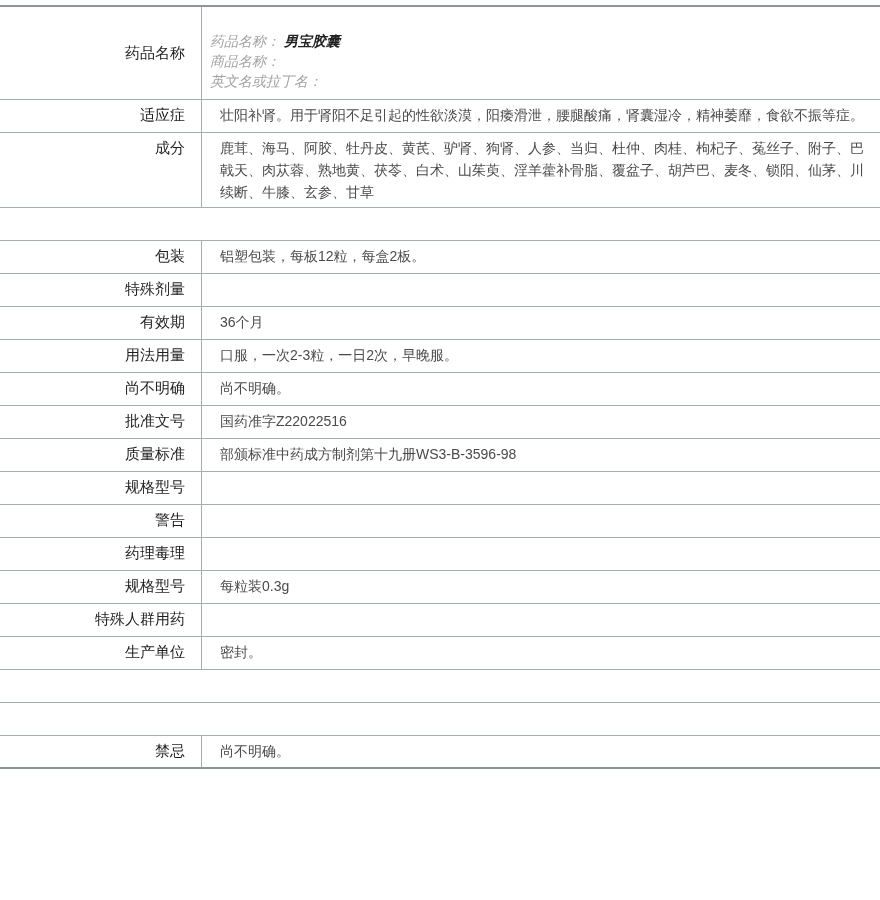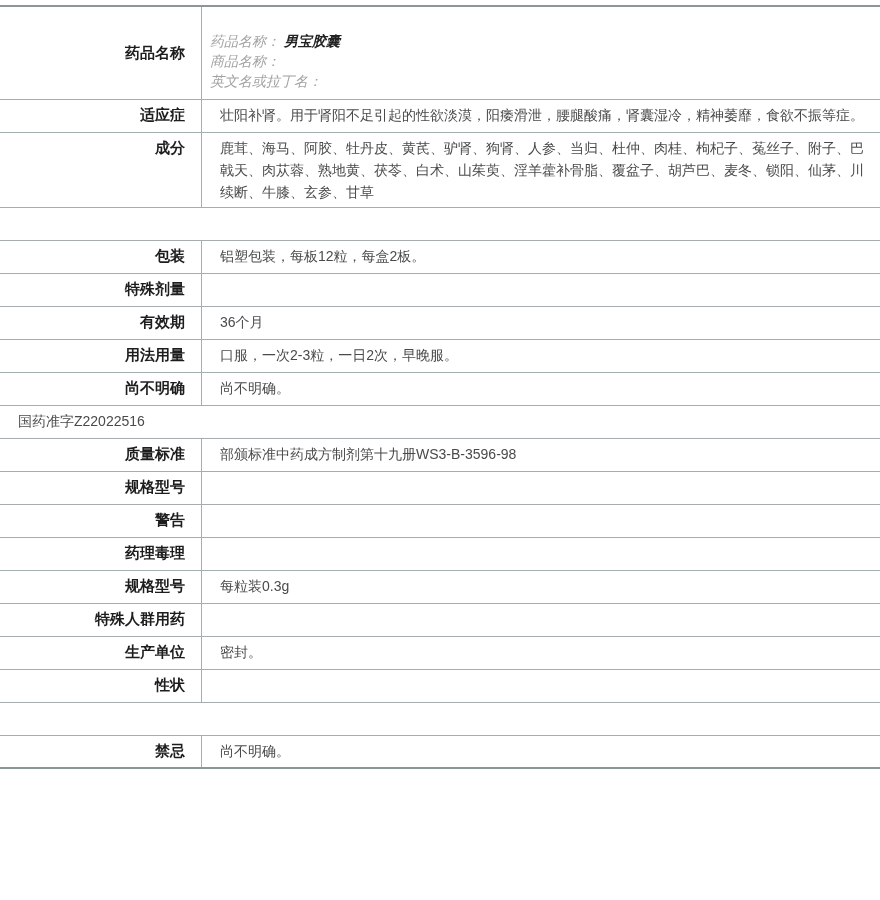--- a/index.html
+++ b/index.html
@@ -28,21 +28,21 @@
     min-height:33px;
   }
   .row:last-child{border-bottom:2px solid var(--border-strong);}
   .cell{line-height:22px;}
   .cell.label{
     width:202px;
     flex:0 0 202px;
     border-right:1px solid var(--border-light);
     text-align:right;
     padding:4px 16px 4px 0;
-    font-weight:bold;
+    font-weight:normal;
     font-size:15px;
     color:var(--label-color);
   }
   .cell.value{
     flex:1 1 auto;
     padding:4px 14px 4px 18px;
     font-size:14px;
     color:var(--value-color);
   }
   
@@ -154,20 +154,23 @@
   <div class="row">
     <div class="cell label">
       <span>尚不明确</span>
     </div>
     <div class="cell value">
       <span>尚不明确。</span>
     </div>
   </div>
 
   <div class="row">
+    <div class="cell label">
+      <span>批准文号</span>
+    </div>
     <div class="cell value">
       <span>国药准字Z22022516</span>
     </div>
   </div>
 
   <div class="row">
     <div class="cell label">
       <span>质量标准</span>
     </div>
     <div class="cell value">
@@ -220,23 +223,20 @@
   <div class="row">
     <div class="cell label">
       <span>生产单位</span>
     </div>
     <div class="cell value">
       <span>密封。</span>
     </div>
   </div>
 
   <div class="row">
-    <div class="cell label">
-      <span>性状</span>
-    </div>
   </div>
 
   <div class="row">
     <div class="cell value">
       <span></span>
     </div>
   </div>
 
   <div class="row">
     <div class="cell label">

